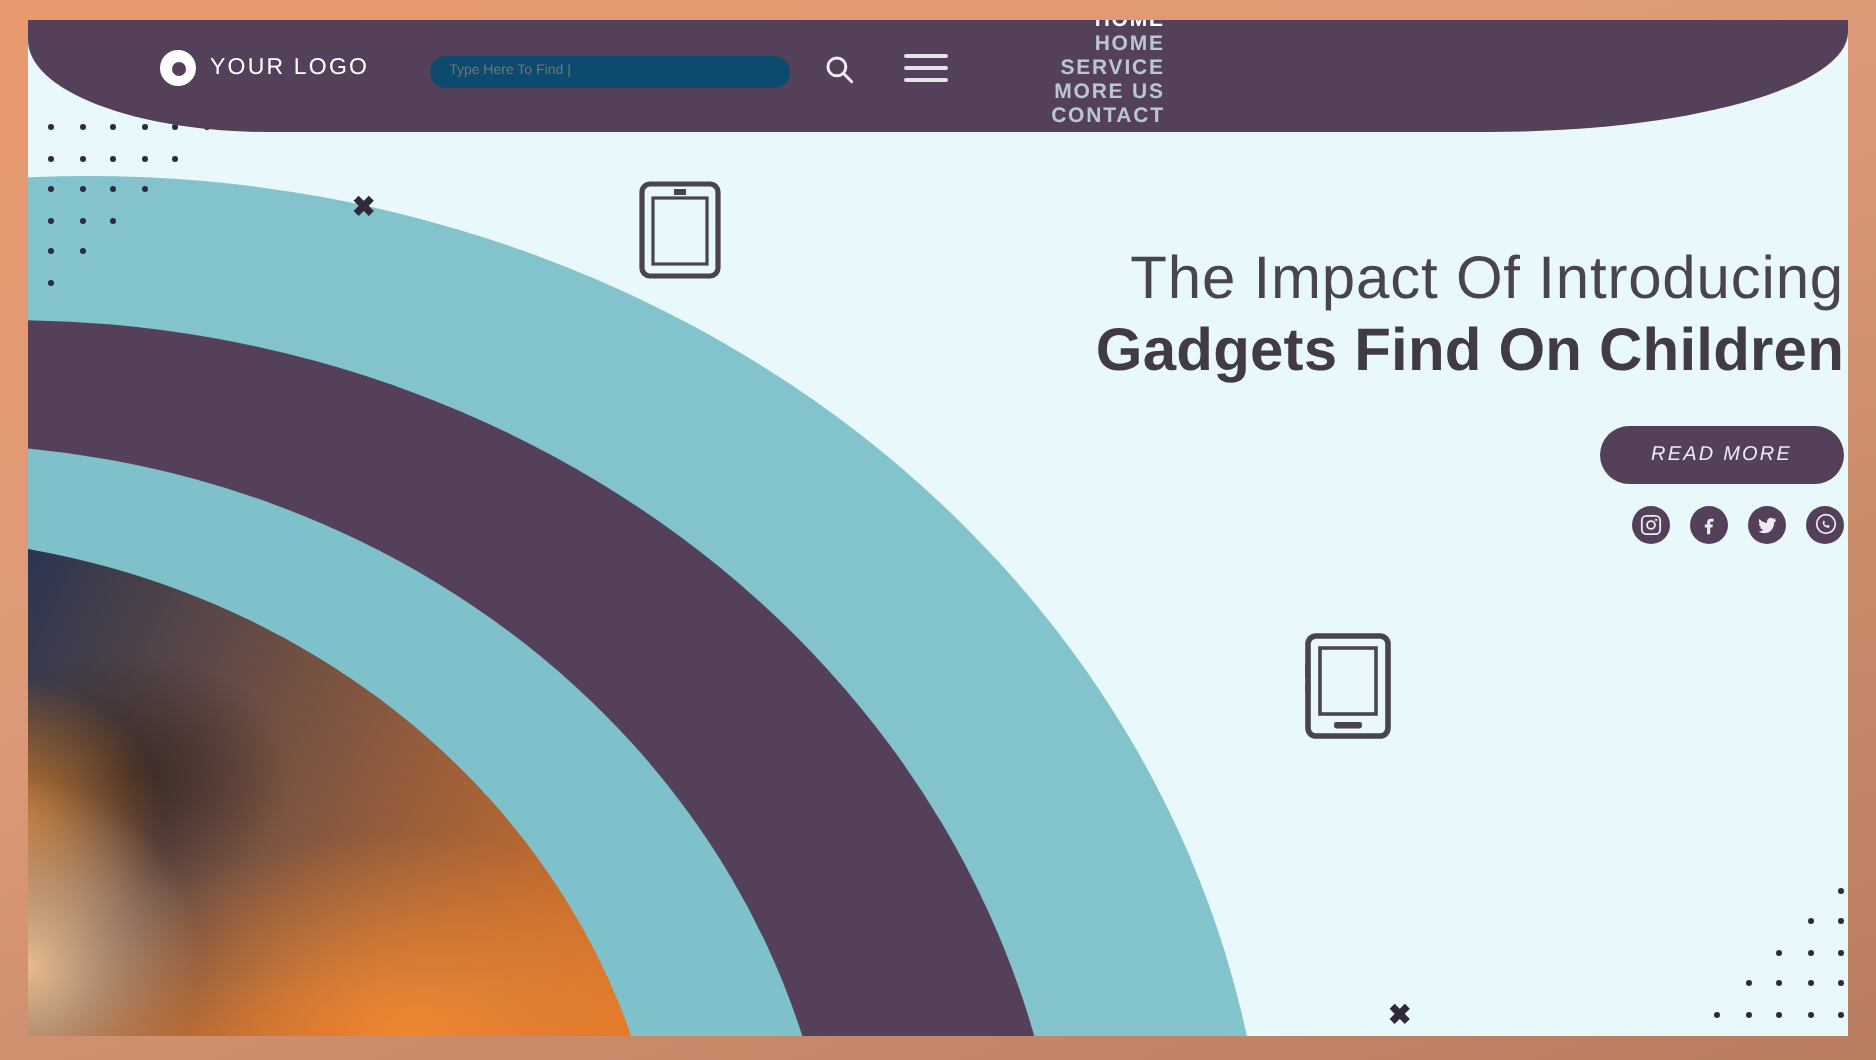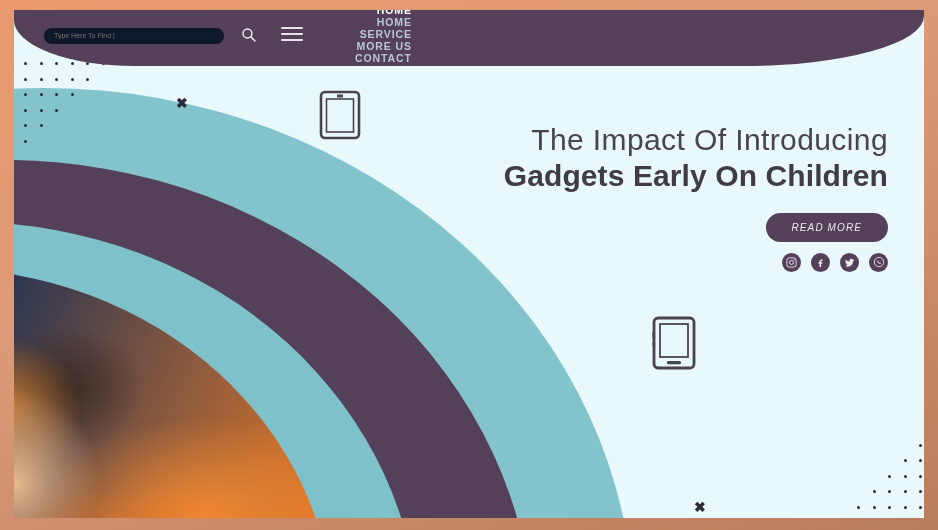--- a/index.html
+++ b/index.html
@@ -89,21 +89,21 @@
     display:block; width:7px; height:7px; border-radius:50%;
     background:#55405a;
   }
   #logo-text {
     color:#fff; font-size:11.5px; letter-spacing:1.1px; font-weight:400;
   }
   #search-wrap { margin-left:30px; position:relative; }
   #search-input {
     width:180px; height:16px;
     border:none; border-radius:9px;
-    background:#0f172a;
+    background:#0c4a6e;
     font-family:"Liberation Sans", sans-serif;
     font-size:7px; color:#9a9aa2;
     padding:0 10px;
     outline:none;
   }
   #search-icon {
     margin-left:16px; width:17px; height:17px;
     cursor:pointer;
   }
   #menu-icon {
@@ -139,21 +139,21 @@
   }
   #x-top { left:162px; top:86px; }
   #x-bottom { left:680px; top:490px; }
 
   
   #tab-icon-1 { position:absolute; left:305px; top:80px; }
   #tab-icon-2 { position:absolute; left:638px; top:306px; }
 
   
   #content {
-    position:absolute; left:396px; top:112px;
+    position:absolute; left:430px; top:112px;
     width:478px;
     text-align:right;
     z-index:20;
   }
   #headline-1 {
     font-size:30px; font-weight:300; color:#4a4450;
     letter-spacing:.4px; line-height:1.18;
     white-space:nowrap;
   }
   #headline-2 {
@@ -265,21 +265,21 @@
         <rect x="2" y="2" width="40" height="50" rx="4" fill="none" stroke="#4a4450" stroke-width="2.8"></rect>
         <rect x="8" y="8" width="28" height="33" fill="none" stroke="#4a4450" stroke-width="1.8"></rect>
         <rect x="15" y="45" width="14" height="3.2" rx="1.2" fill="#4a4450"></rect>
         <rect x="0.5" y="16" width="2.6" height="7" fill="#4a4450"></rect>
         <rect x="0.5" y="26" width="2.6" height="4" fill="#4a4450"></rect>
       </svg>
     </div>
 
     <div id="content">
       <div id="headline-1">The Impact Of Introducing</div>
-      <div id="headline-2">Gadgets Early On Children</div>
+      <div id="headline-2">Gadgets Find On Children</div>
       <div>
         <button id="cta">READ MORE</button>
       </div>
       <div id="socials">
         <div class="social">
           <svg width="11" height="11" viewBox="0 0 24 24" fill="none" stroke="#efe9f1" stroke-width="2">
             <rect x="2" y="2" width="20" height="20" rx="5"></rect>
             <circle cx="12" cy="12" r="4.3"></circle>
             <circle cx="17.6" cy="6.4" r="1.3" fill="#efe9f1" stroke="none"></circle>
           </svg>
@@ -299,20 +299,26 @@
             <circle cx="12" cy="12" r="9.3" stroke="#efe9f1" stroke-width="1.7"></circle>
             <path d="M9.3 8.2c.3-.1.6 0 .8.3l.8 1.3c.2.3.1.6-.1.8l-.5.5c-.1.1-.2.3-.1.5.4.9 1.2 1.7 2.1 2.1.2.1.4 0 .5-.1l.5-.5c.2-.2.5-.3.8-.1l1.3.8c.3.2.4.5.3.8-.3.8-1.1 1.3-1.9 1.2-2.7-.3-4.8-2.4-5.1-5.1-.1-.8.4-1.6 1.2-1.9z" fill="#efe9f1"></path>
           </svg>
         </div>
       </div>
     </div>
 
     <div id="header">
       <div id="header-row">
 
+        <div id="logo">
+          <span id="logo-mark">
+              <i></i>
+            </span>
+          <span id="logo-text">YOUR LOGO</span>
+        </div>
 
         <div id="search-wrap">
           <input id="search-input" type="text" placeholder="Type Here To Find |" style="">
         </div>
 
         <span id="search-icon">
           <svg width="17" height="17" viewBox="0 0 24 24" fill="none" stroke="#f0ecf2" stroke-width="2.1">
             <circle cx="10.5" cy="10.5" r="6.3"></circle>
             <line x1="15.2" y1="15.2" x2="21" y2="21" stroke-linecap="round"></line>
           </svg>

